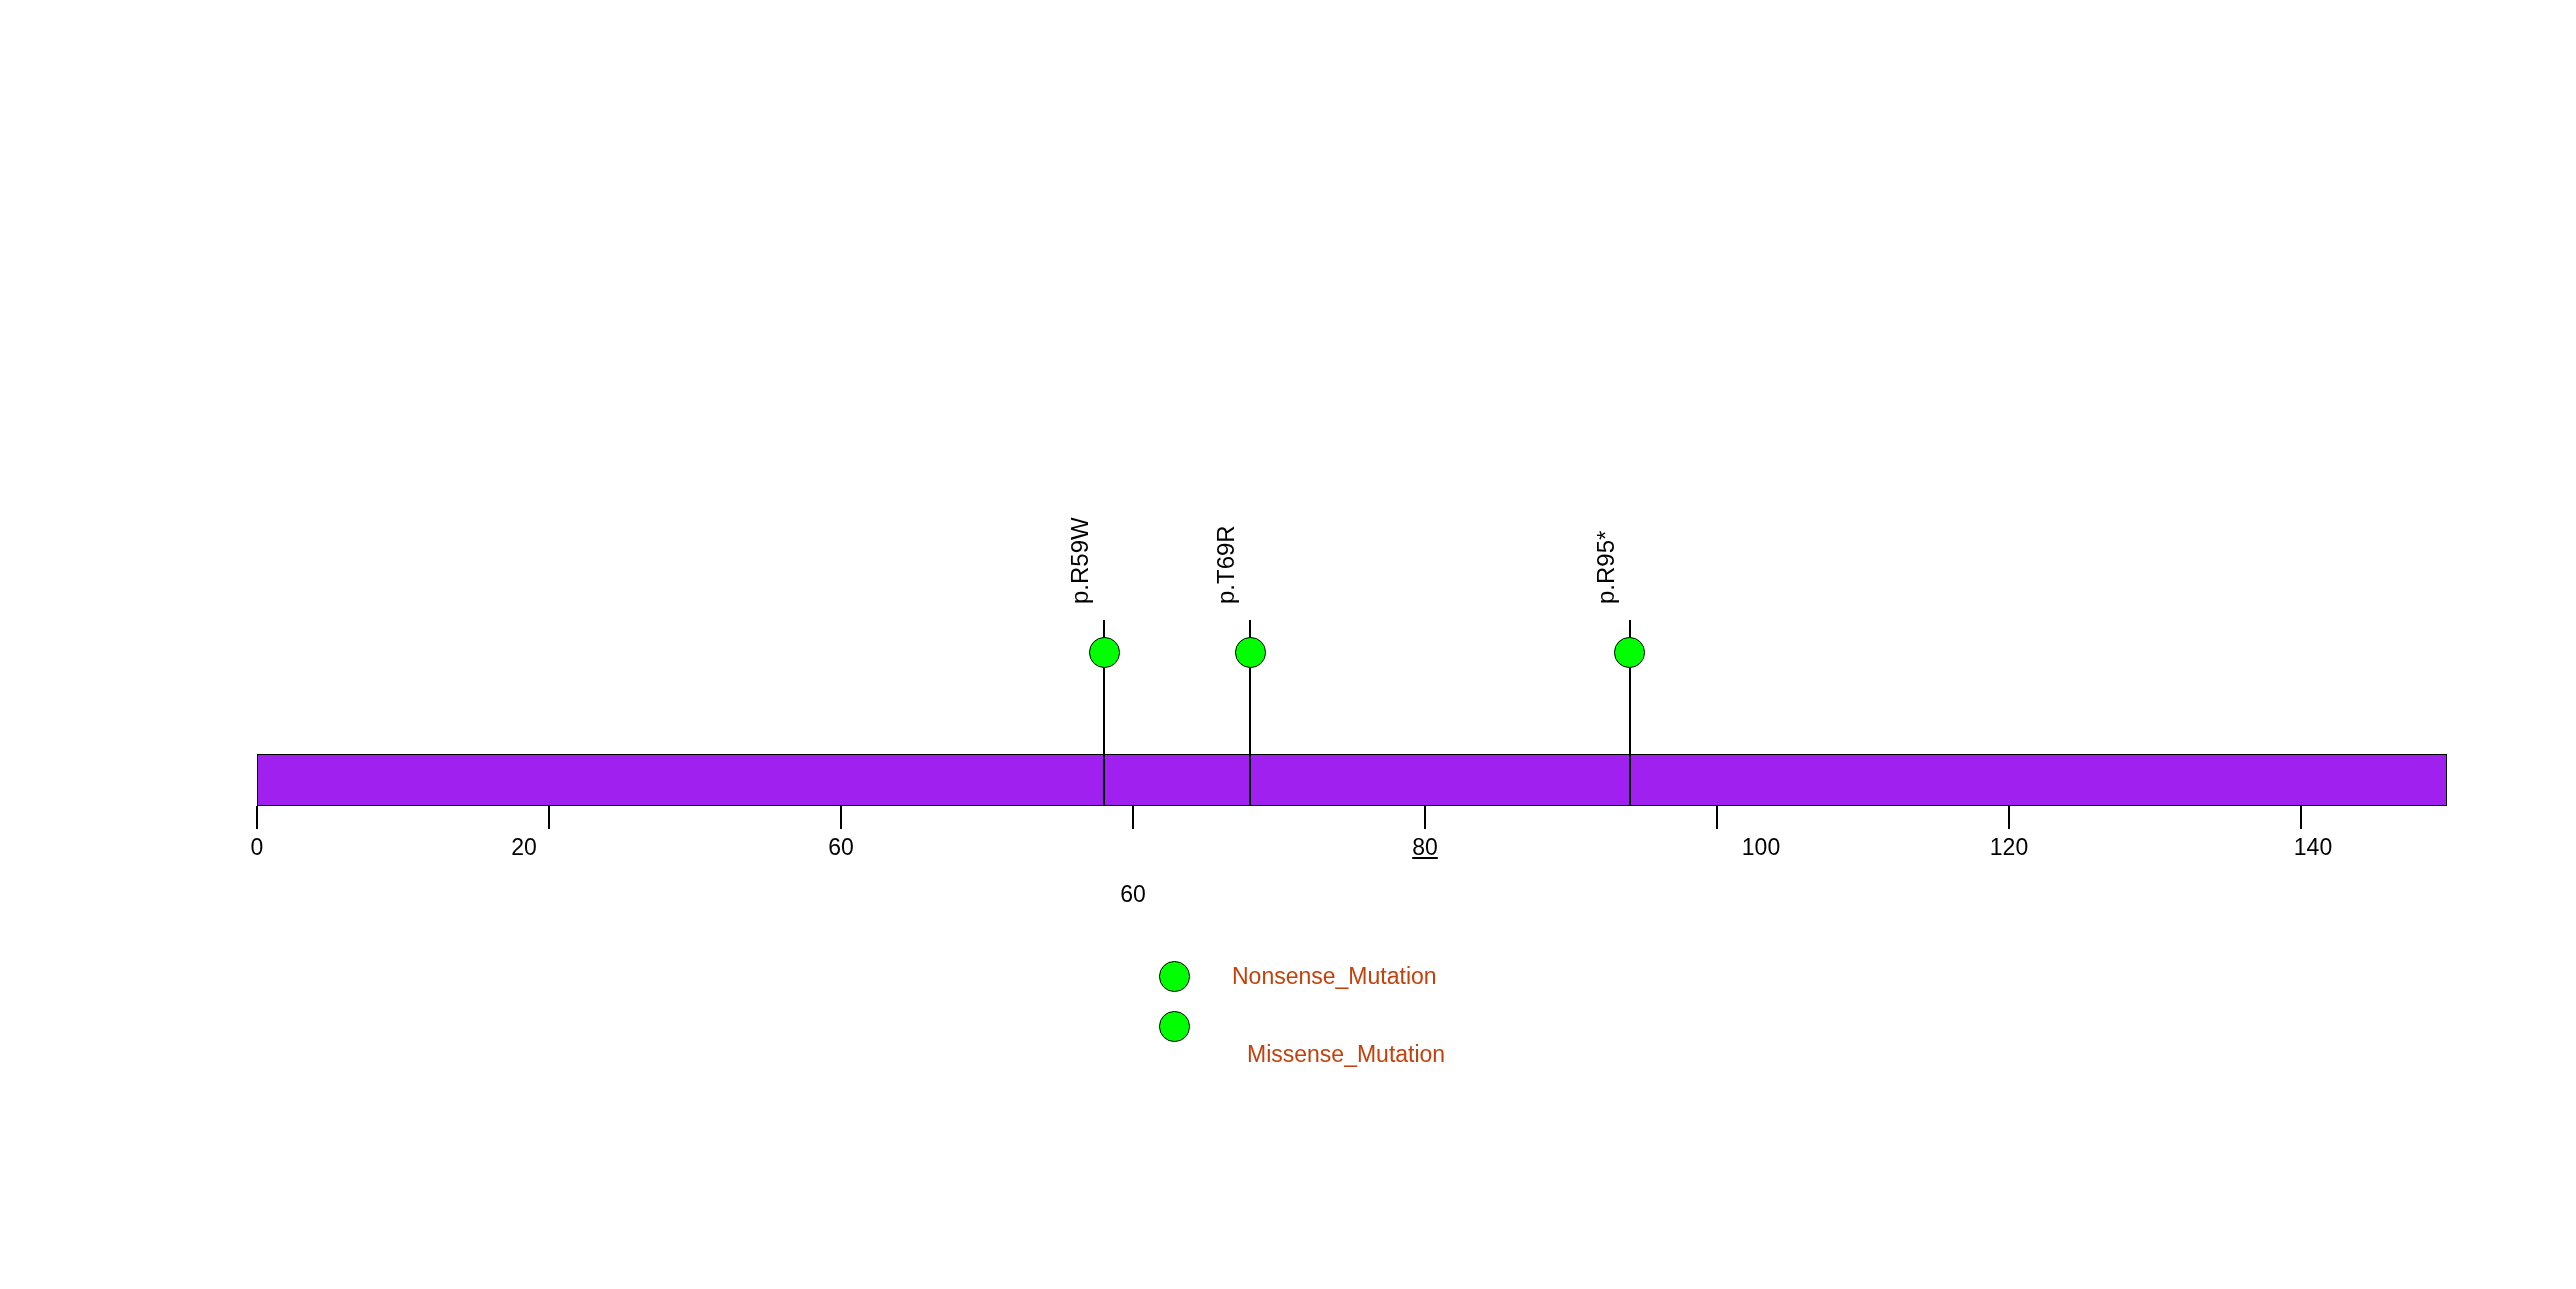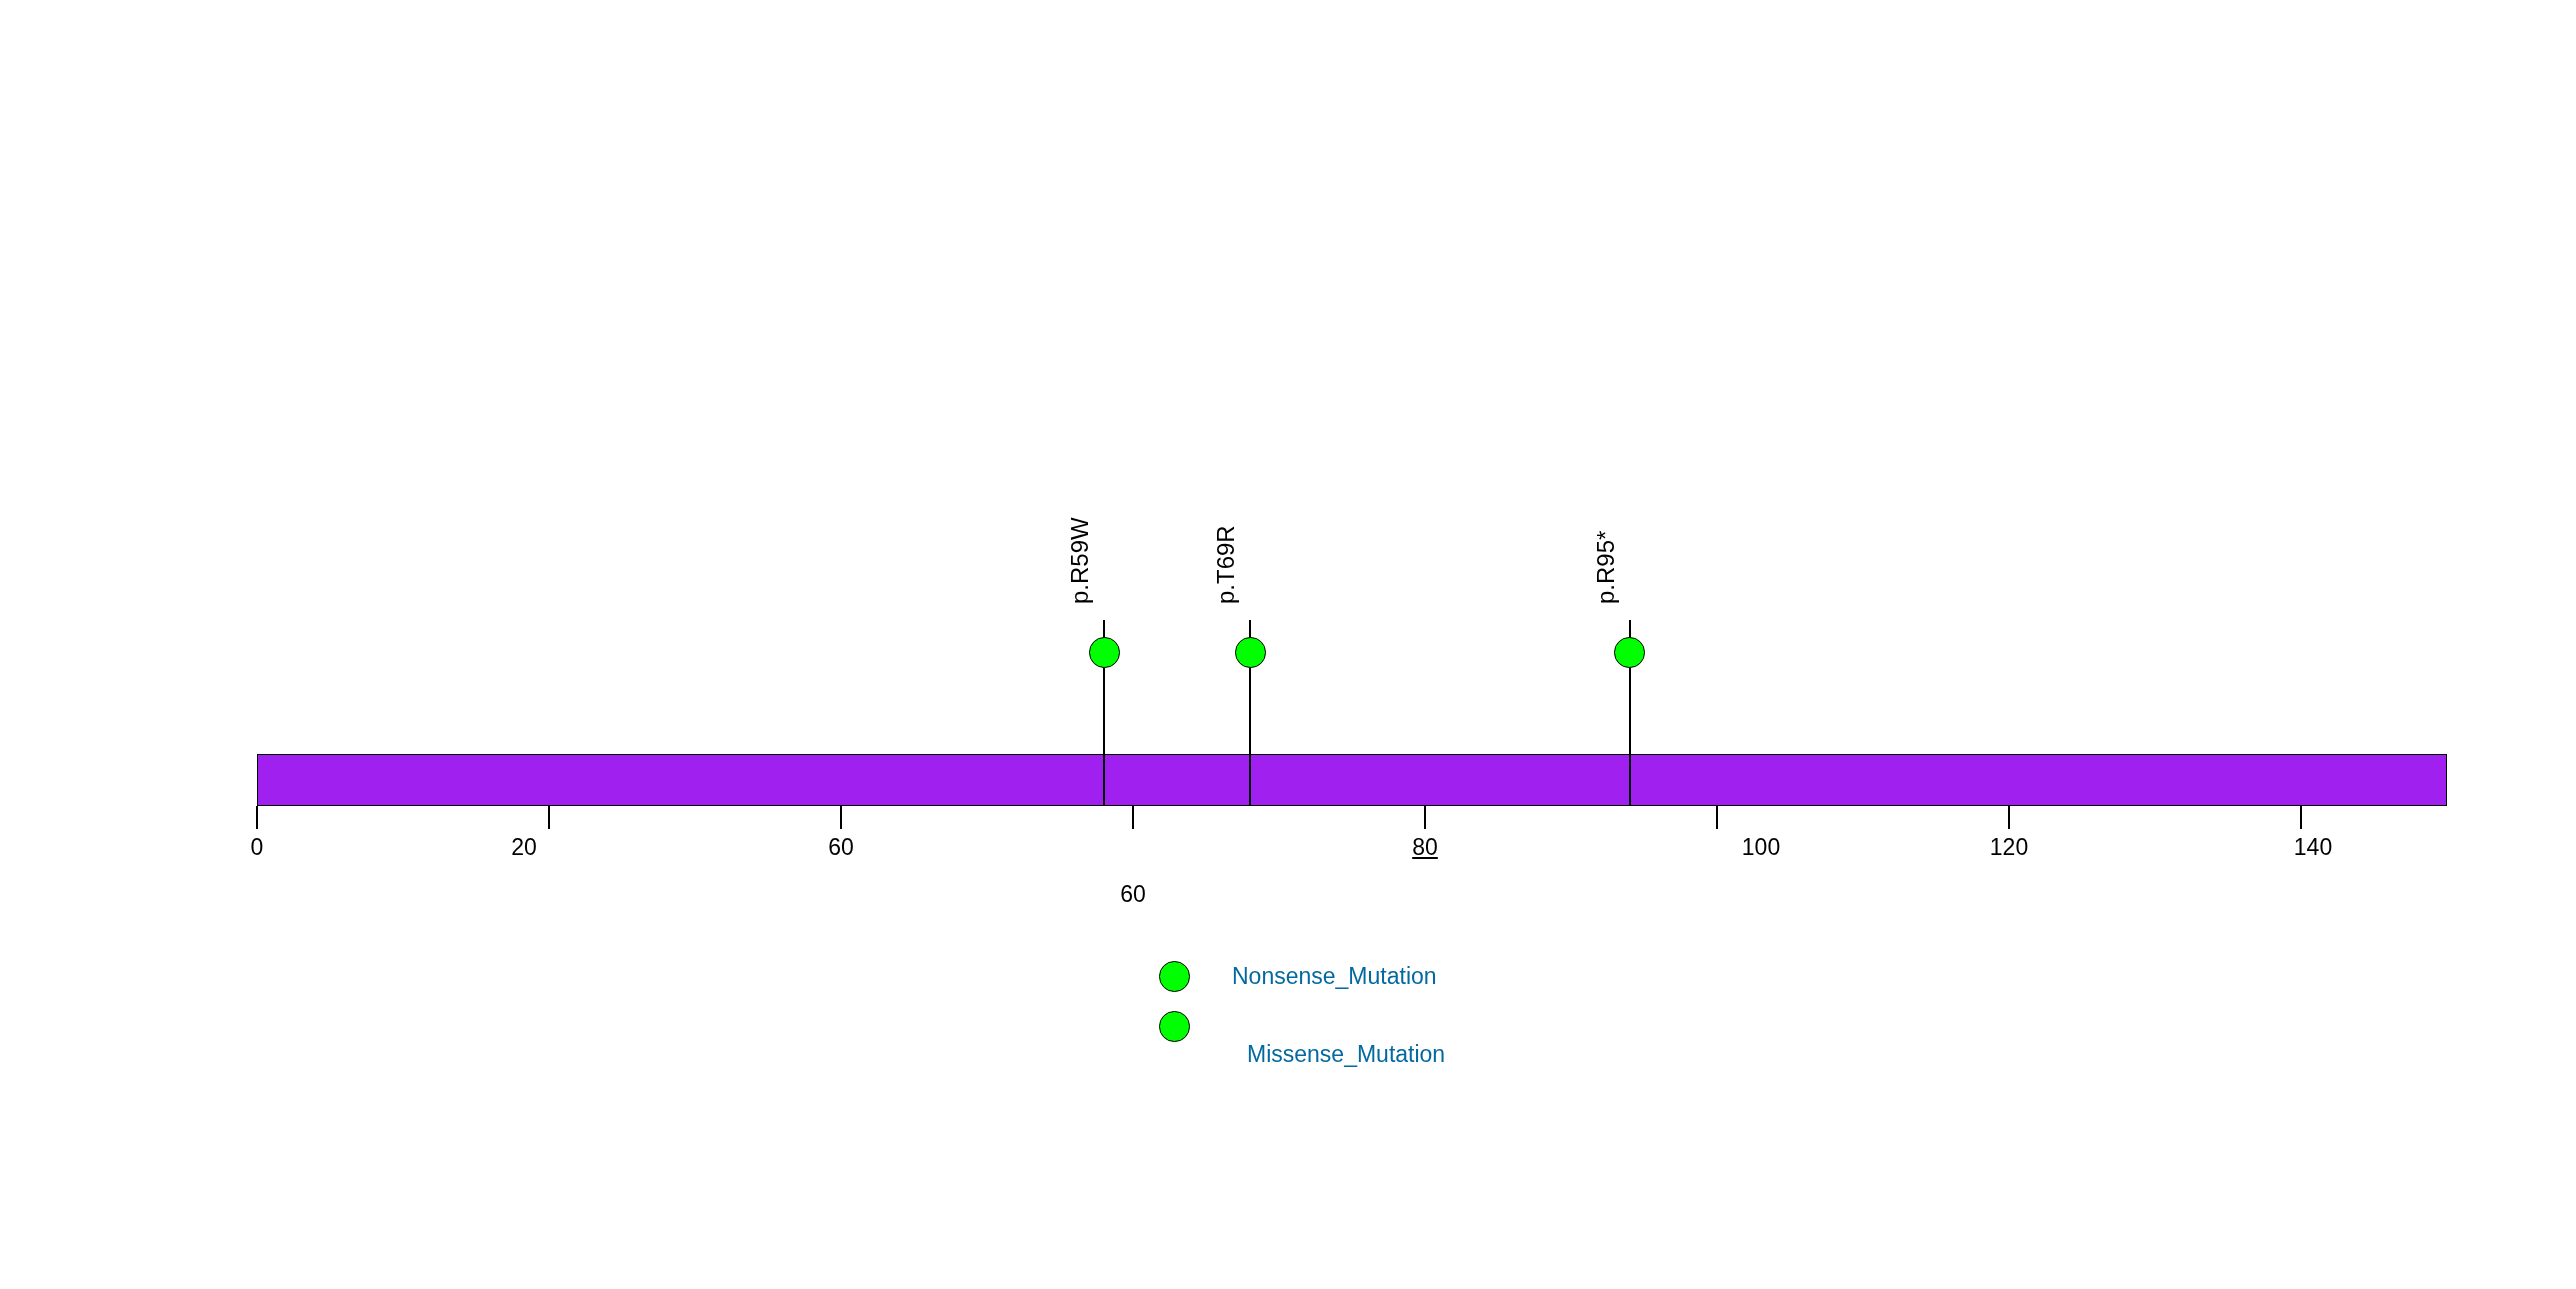--- a/index.html
+++ b/index.html
@@ -61,21 +61,21 @@
   .legend-swatch {
     position: absolute;
     box-sizing: border-box;
     border: 1.5px solid #000000;
     border-radius: 50%;
   }
   .legend-label {
     position: absolute;
     font-size: 23px;
     line-height: 24.4px;
-    color: #0369a1;
+    color: #c2410c;
     white-space: nowrap;
     transform: translateY(-50%);
   }
 </style>
 </head>
 <body>
 
 <div id="stage">
   <div id="bar-layer">
       <div class="protein-bar" style="left: 257px; width: 2190px; top: 754px; height: 52px; background: rgb(160, 32, 240); border-color: rgb(0, 0, 0);"></div>

